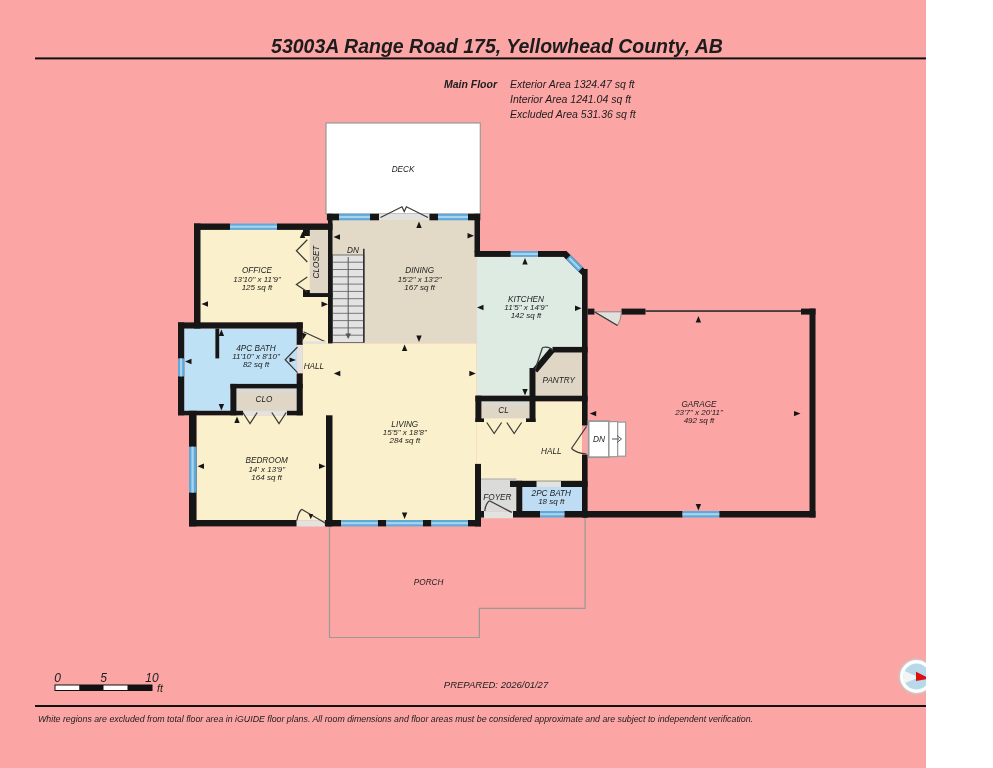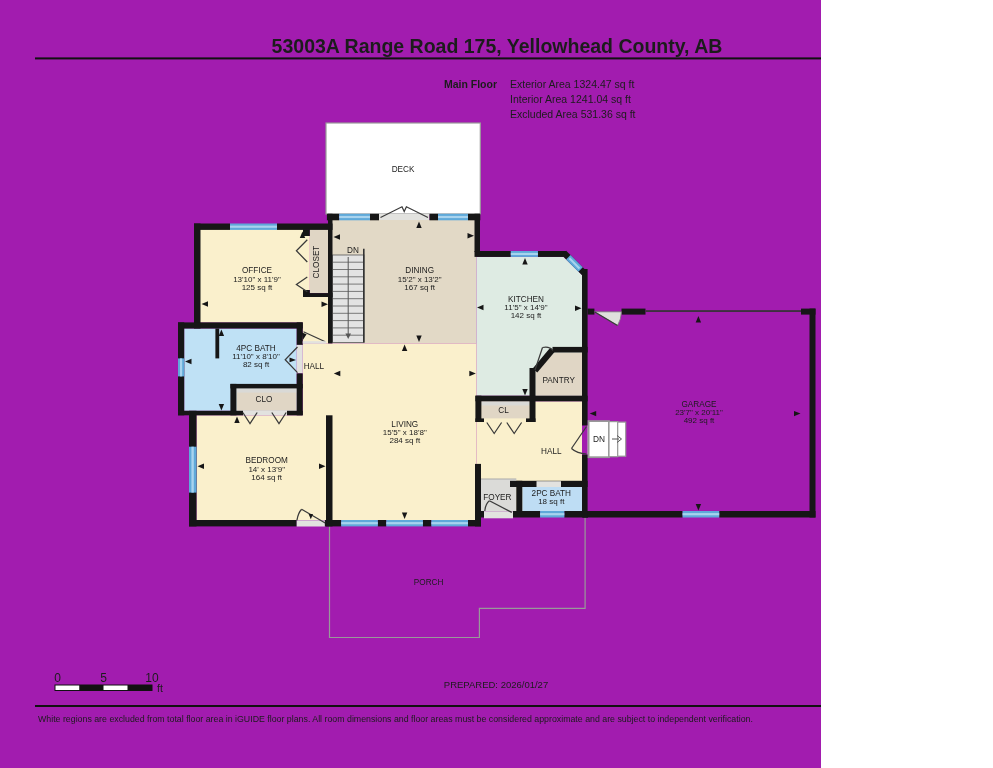--- a/index.html
+++ b/index.html
@@ -1,16 +1,16 @@
 <!DOCTYPE html>
 <html><head>
 <meta charset="utf-8">
 <style>
 html,body{margin:0;padding:0;background:#fff;}
-#page{position:relative;width:821px;height:768px;background:#a21caf;overflow:hidden;}
+#page{position:relative;width:926px;height:768px;background:#fca5a5;overflow:hidden;font-style:italic;}
 svg{position:absolute;left:0;top:0;}
 text{font-family:"Liberation Sans",sans-serif;fill:#1c1c1c;}
 .rm{font-size:8.2px;}
 .dm{font-size:8px;}
 </style>
 </head>
 <body>
 <div id="page">
 <svg width="993" height="768" viewBox="0 0 993 768">
 

